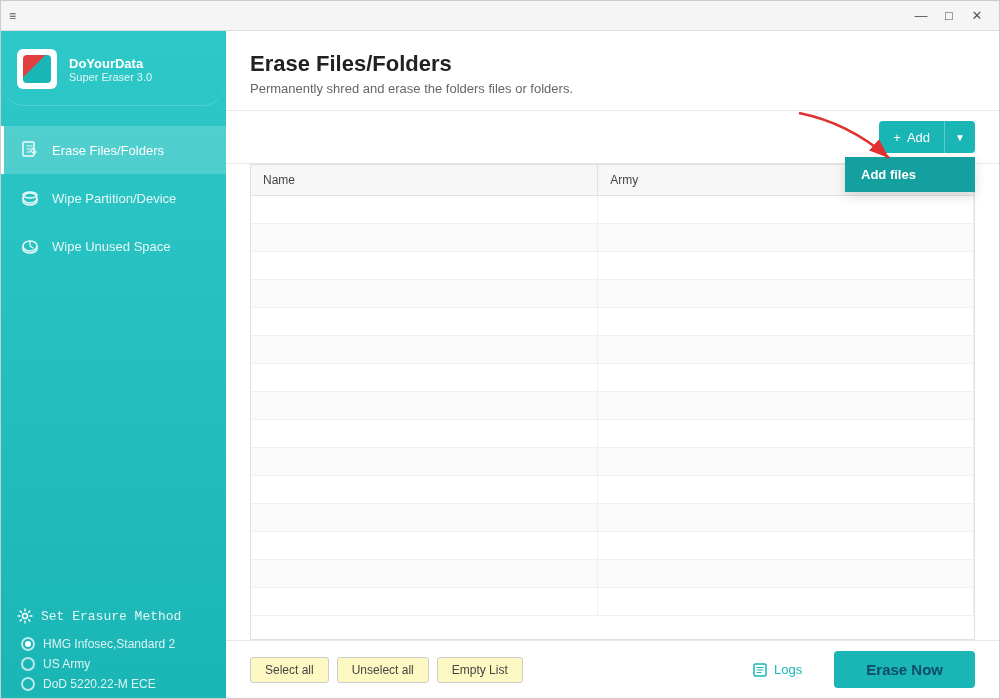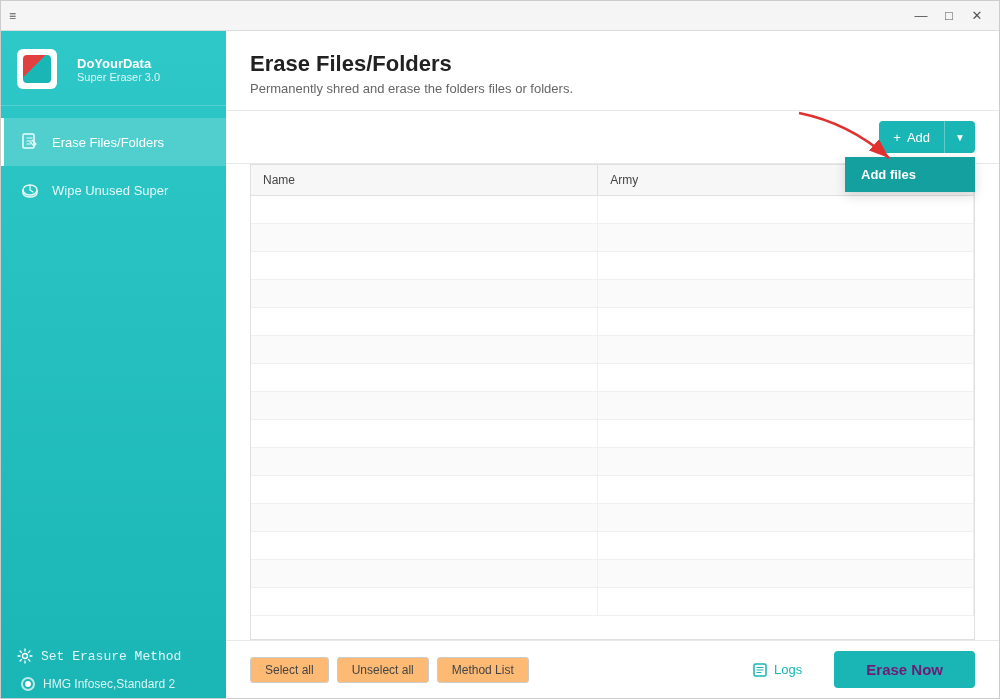--- a/index.html
+++ b/index.html
@@ -34,23 +34,24 @@
       display: flex;
       flex-direction: column;
       flex-shrink: 0;
       padding-top: 0;
     }
 
     .sidebar-header {
       padding: 18px 16px 16px 16px;
       display: flex;
       align-items: center;
-      gap: 20px;
+      gap: 12px;
       border-bottom: 1px solid rgba(255,255,255,0.2);
-      margin-bottom: 8px;
+      margin-bottom: 16px;
+      border-radius: 24px;
     }
 
     .app-logo {
       width: 40px; height: 40px;
       background: #fff;
       border-radius: 6px;
       display: flex; align-items: center; justify-content: center;
       flex-shrink: 0;
     }
     .app-logo-inner {
@@ -214,39 +215,39 @@
       justify-content: space-between;
       padding: 10px 24px;
       border-top: 1px solid #e8e8e8;
       flex-shrink: 0;
     }
 
     .bottom-left { display: flex; gap: 8px; align-items: center; }
 
     .bottom-btn {
       border: 1px solid #ccc;
-      background: #fdba74;
+      background: #fef9c3;
       border-radius: 3px;
       padding: 5px 14px;
       font-size: 12px;
       color: #444;
       cursor: pointer;
     }
 
     .logs-link {
       display: flex; align-items: center; gap: 6px;
       color: #1ab5b5;
       font-size: 13px;
       cursor: pointer;
       text-decoration: none;
     }
 
     .erase-now-btn {
       background: #1ab5b5;
-      color: #701a75;
+      color: #0c4a6e;
       border: none;
       border-radius: 4px;
       padding: 10px 32px;
       font-size: 15px;
       font-weight: 600;
       cursor: pointer;
     }
   </style>
 </head>
 <body>
@@ -278,39 +279,55 @@
           <svg class="nav-icon" viewBox="0 0 20 20" fill="none">
             <rect x="3" y="2" width="11" height="14" rx="1" stroke="white" stroke-width="1.5"></rect>
             <path d="M7 6h5M7 9h5M7 12h3" stroke="white" stroke-width="1.2" stroke-linecap="round"></path>
             <path d="M12 8l4 4-2 2-4-4" stroke="white" stroke-width="1.2"></path>
           </svg>
           <span>Erase Files/Folders</span>
         </div>
         <div class="nav-item">
           <svg class="nav-icon" viewBox="0 0 20 20" fill="none">
             <ellipse cx="10" cy="10" rx="7" ry="5" stroke="white" stroke-width="1.5"></ellipse>
+            <ellipse cx="10" cy="7" rx="7" ry="3" stroke="white" stroke-width="1.5"></ellipse>
+            <path d="M3 10v3c0 2.2 3.1 4 7 4s7-1.8 7-4v-3" stroke="white" stroke-width="1.5"></path>
+          </svg>
+          <span>Wipe Partition/Device</span>
+        </div>
+        <div class="nav-item">
+          <svg class="nav-icon" viewBox="0 0 20 20" fill="none">
+            <ellipse cx="10" cy="10" rx="7" ry="5" stroke="white" stroke-width="1.5"></ellipse>
             <path d="M3 10v3c0 2.2 3.1 4 7 4s7-1.8 7-4v-3" stroke="white" stroke-width="1.5"></path>
             <path d="M10 5v5l3 2" stroke="white" stroke-width="1.2" stroke-linecap="round"></path>
           </svg>
-          <span>Wipe Unused Super</span>
+          <span>Wipe Unused Space</span>
         </div>
       </nav>
 
       <div class="erasure-section">
         <div class="erasure-title">
           <svg width="16" height="16" viewBox="0 0 16 16" fill="none">
             <circle cx="8" cy="8" r="2.5" stroke="white" stroke-width="1.4"></circle>
             <path d="M8 1v2M8 13v2M1 8h2M13 8h2M3.05 3.05l1.41 1.41M11.54 11.54l1.41 1.41M3.05 12.95l1.41-1.41M11.54 4.46l1.41-1.41" stroke="white" stroke-width="1.3" stroke-linecap="round"></path>
           </svg>
           <span>Set Erasure Method</span>
         </div>
         <div class="erasure-options">
           <div class="radio-item">
             <div class="radio-circle checked"></div>
             <span>HMG Infosec,Standard 2</span>
+          </div>
+          <div class="radio-item">
+            <div class="radio-circle"></div>
+            <span>US Army</span>
+          </div>
+          <div class="radio-item">
+            <div class="radio-circle"></div>
+            <span>DoD 5220.22-M ECE</span>
           </div>
         </div>
       </div>
     </div>
 
     <div class="main">
       <div class="main-header">
         <div style="display:flex; align-items:flex-start; justify-content:space-between;">
           <div>
             <div class="main-title">Erase Files/Folders</div>
@@ -414,21 +431,21 @@
                 <td></td>
               </tr>
           </tbody>
         </table>
       </div>
 
       <div class="bottom-bar">
         <div class="bottom-left">
           <button class="bottom-btn">Select all</button>
           <button class="bottom-btn">Unselect all</button>
-          <button class="bottom-btn">Method List</button>
+          <button class="bottom-btn">Empty List</button>
         </div>
         <div style="display:flex; align-items:center; gap: 32px;">
           <div class="logs-link">
             <svg width="16" height="16" viewBox="0 0 16 16" fill="none">
               <rect x="2" y="2" width="12" height="12" rx="1.5" stroke="#1ab5b5" stroke-width="1.5"></rect>
               <path d="M5 5.5h6M5 8h6M5 10.5h4" stroke="#1ab5b5" stroke-width="1.2" stroke-linecap="round"></path>
             </svg>
             <span>Logs</span>
           </div>
           <button class="erase-now-btn">Erase Now</button>

